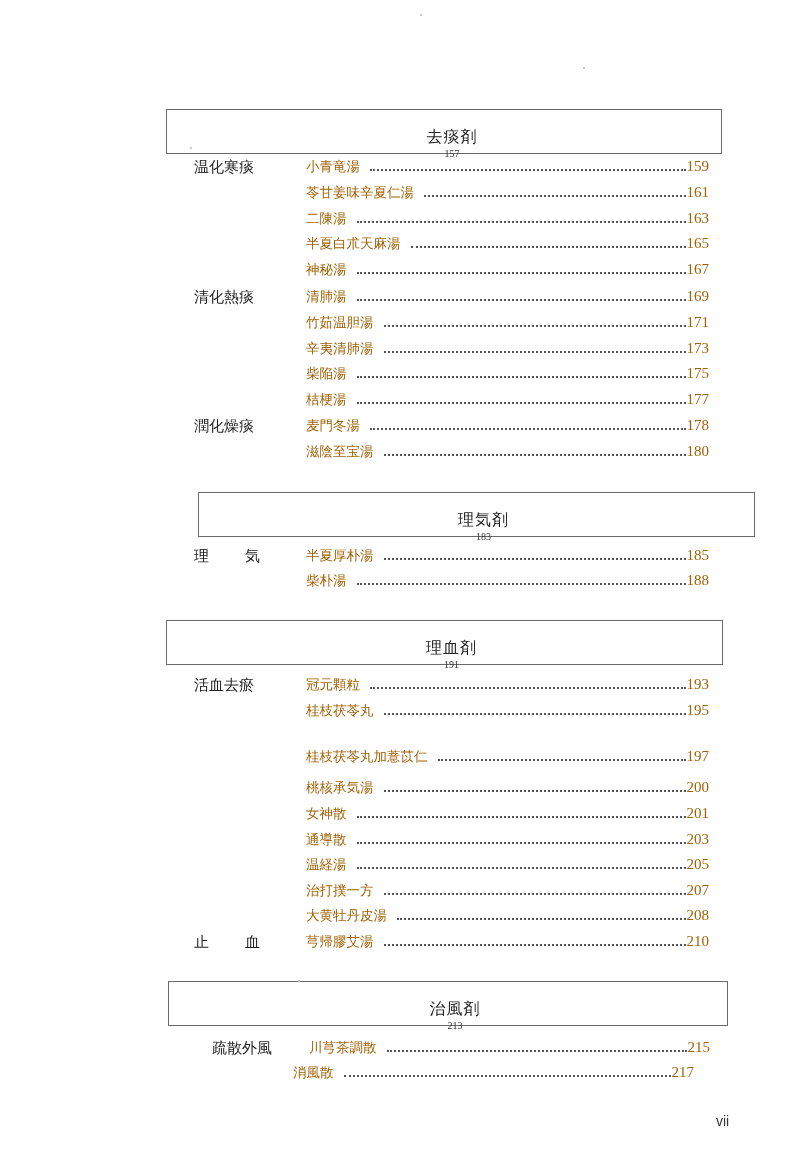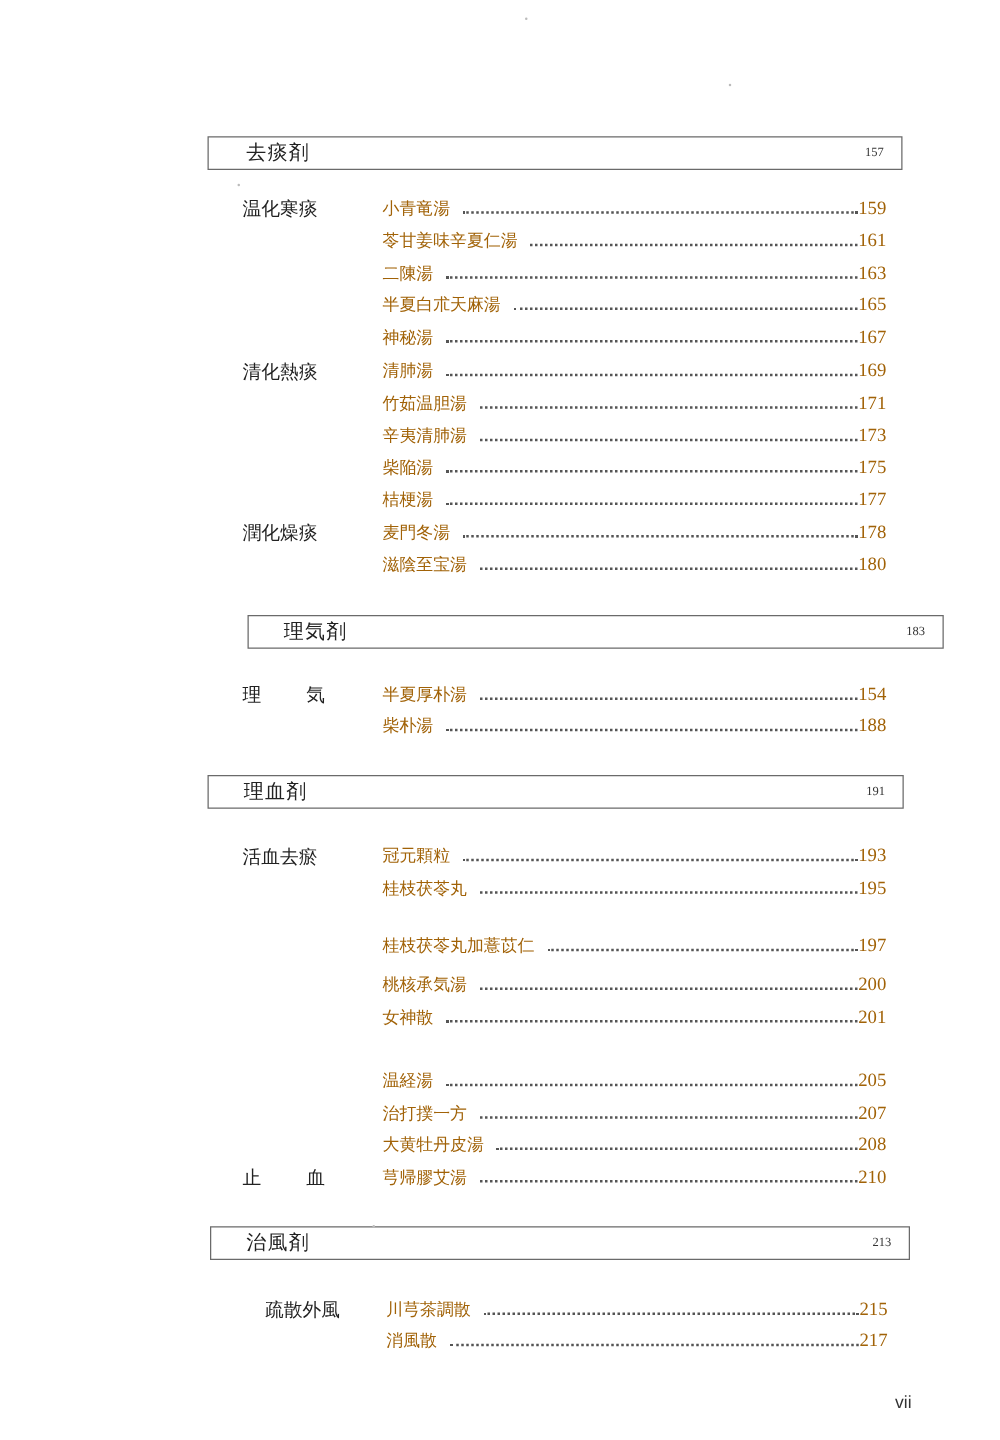--- a/index.html
+++ b/index.html
@@ -18,27 +18,28 @@
     .page {
       position: absolute;
       left: 0;
       top: 0;
       width: 800px;
       height: 1152px;
     }
     .section-header {
       position: absolute;
       left: 166px;
-      height: 27px;
+      height: 45px;
       border: 1.5px solid #6a6a6a;
       box-sizing: border-box;
       display: flex;
       align-items: center;
       justify-content: space-between;
-      padding: 0 14px 0 30px;
+      padding: 17px 14px 0 30px;
+      flex-direction: column;
     }
     .section-title {
       font-family: "DejaVu Sans", "Liberation Sans", sans-serif;
       font-size: 16px;
       letter-spacing: 1px;
       color: #222;
     }
     .section-page {
       font-family: "Liberation Serif", "DejaVu Serif", serif;
       font-size: 10px;
@@ -212,21 +213,21 @@
   </div>
 
   <div class="row" style="top:547px;">
     <span class="category spaced">
       <span>理</span>
       <span>気</span>
     </span>
     <div class="entry">
       <span class="entry-name">半夏厚朴湯</span>
       <span class="leader"></span>
-      <span class="entry-page">154</span>
+      <span class="entry-page">185</span>
     </div>
   </div>
   <div class="row" style="top:572px;">
     <div class="entry">
       <span class="entry-name">柴朴湯</span>
       <span class="leader"></span>
       <span class="entry-page">188</span>
     </div>
   </div>
 
@@ -262,20 +263,27 @@
       <span class="entry-name">桃核承気湯</span>
       <span class="leader"></span>
       <span class="entry-page">200</span>
     </div>
   </div>
   <div class="row" style="top:805px;">
     <div class="entry">
       <span class="entry-name">女神散</span>
       <span class="leader"></span>
       <span class="entry-page">201</span>
+    </div>
+  </div>
+  <div class="row" style="top:831px;">
+    <div class="entry">
+      <span class="entry-name">通導散</span>
+      <span class="leader"></span>
+      <span class="entry-page">203</span>
     </div>
   </div>
   <div class="row" style="top:856px;">
     <div class="entry">
       <span class="entry-name">温経湯</span>
       <span class="leader"></span>
       <span class="entry-page">205</span>
     </div>
   </div>
   <div class="row" style="top:882px;">
@@ -312,21 +320,21 @@
 
   <div class="row" style="top:1039px;">
     <span class="category" style="left:196px;margin-left:16px;">疏散外風</span>
     <div class="entry" style="left:309px; width:401px;">
       <span class="entry-name">川芎茶調散</span>
       <span class="leader"></span>
       <span class="entry-page">215</span>
     </div>
   </div>
   <div class="row" style="top:1064px;">
-    <div class="entry" style="left:309px; width:401px;">
+    <div class="entry" style="left:293px; width:401px;">
       <span class="entry-name">消風散</span>
       <span class="leader"></span>
       <span class="entry-page">217</span>
     </div>
   </div>
 
   <span class="folio">vii</span>
 
   <span class="speck" style="left:420px; top:14px;"></span>
   <span class="speck" style="left:583px; top:67px;"></span>

